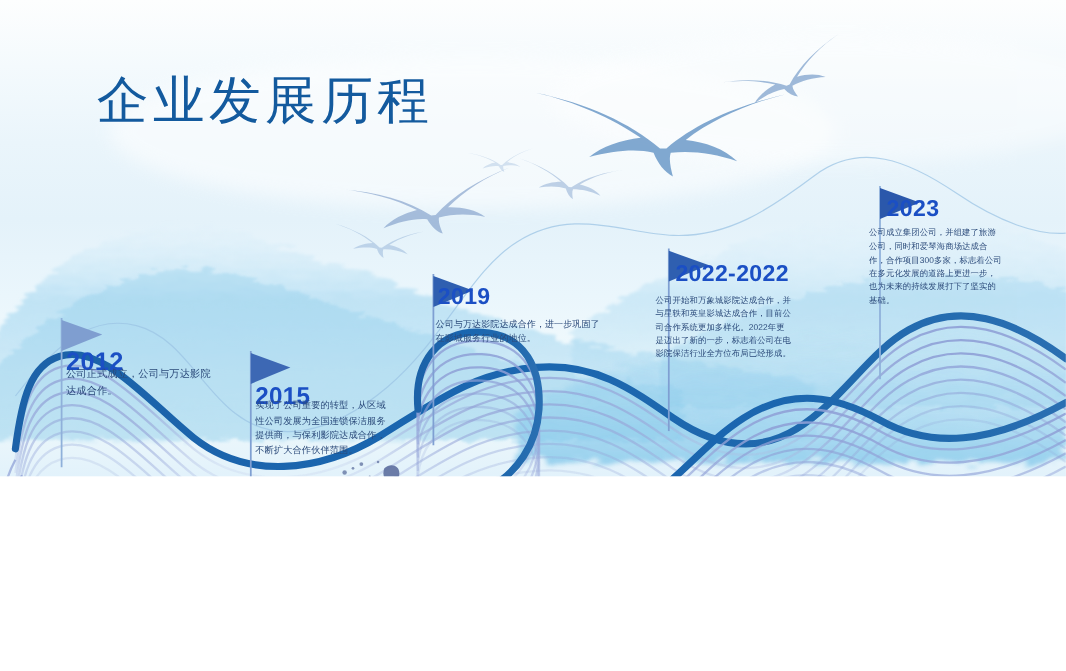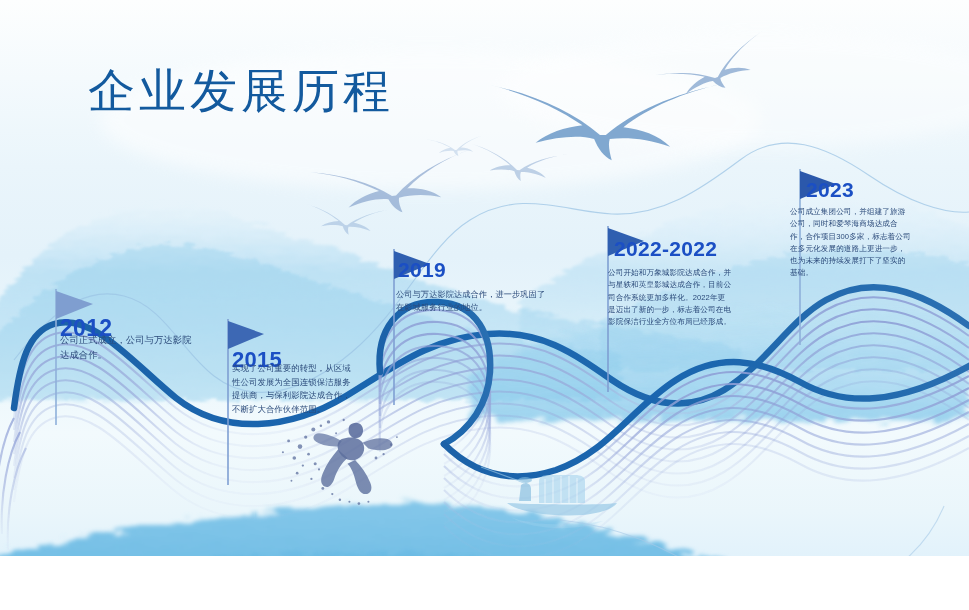--- a/index.html
+++ b/index.html
@@ -3,21 +3,21 @@
 <meta charset="utf-8">
 <style>
   * { margin:0; padding:0; box-sizing:border-box; }
   html,body{ width:969px; height:610px; overflow:hidden; }
   body{
     font-family:"Liberation Sans","DejaVu Sans",sans-serif;
     background:#ffffff;
   }
   #poster{
     position:relative;
-    width:969px; height:556px;
+    width:969px; height:433px;
     overflow:hidden;
     background:
       linear-gradient(180deg,#fdfefe 0%, #f4fafd 14%, #eaf5fb 30%, #e4f2fa 46%, #eaf6fc 62%, #f2fafd 78%, #eaf6fb 92%, #e2f2fb 100%);
   }
   .layer{ position:absolute; left:0; top:0; width:969px; height:610px; }
   .layer svg{ display:block; width:969px; height:610px; }
 
   
   .milestone{ position:absolute; }
   .flag{ position:absolute; left:0; top:0; }
@@ -45,21 +45,21 @@
   #ms-2015{ left:210px; top:315px; }
   #ms-2015 .year{ left:22px; top:34px; position:absolute; font-size:22px;}
   #ms-2015 .desc{ position:absolute; left:22px; top:47px; width:124px; font-size:8.4px; }
 
   #ms-2019{ left:376px; top:245px; }
   #ms-2019 .year{ left:22px; top:14px; position:absolute; font-size:21px;text-align:right;}
   #ms-2019 .desc{ position:absolute; left:20px; top:43px; width:152px; font-size:8.2px; }
 
   #ms-2021{ left:592px; top:222px; }
   #ms-2021 .year{ left:22px; top:16px; position:absolute; font-size:21px;}
-  #ms-2021 .desc{ position:absolute; left:4px; top:45px; width:124px; font-size:7.6px;margin-left:12px; }
+  #ms-2021 .desc{ position:absolute; left:4px; top:45px; width:124px; font-size:7.6px; }
 
   #ms-2023{ left:786px; top:165px; }
   #ms-2023 .year{ left:20px; top:14px; position:absolute; font-size:21px;}
   #ms-2023 .desc{ position:absolute; left:4px; top:41px; width:122px; font-size:7.6px; }
 
   
   #title{
     position:absolute;
     left:88px; top:60px;
     font-size:47px;

